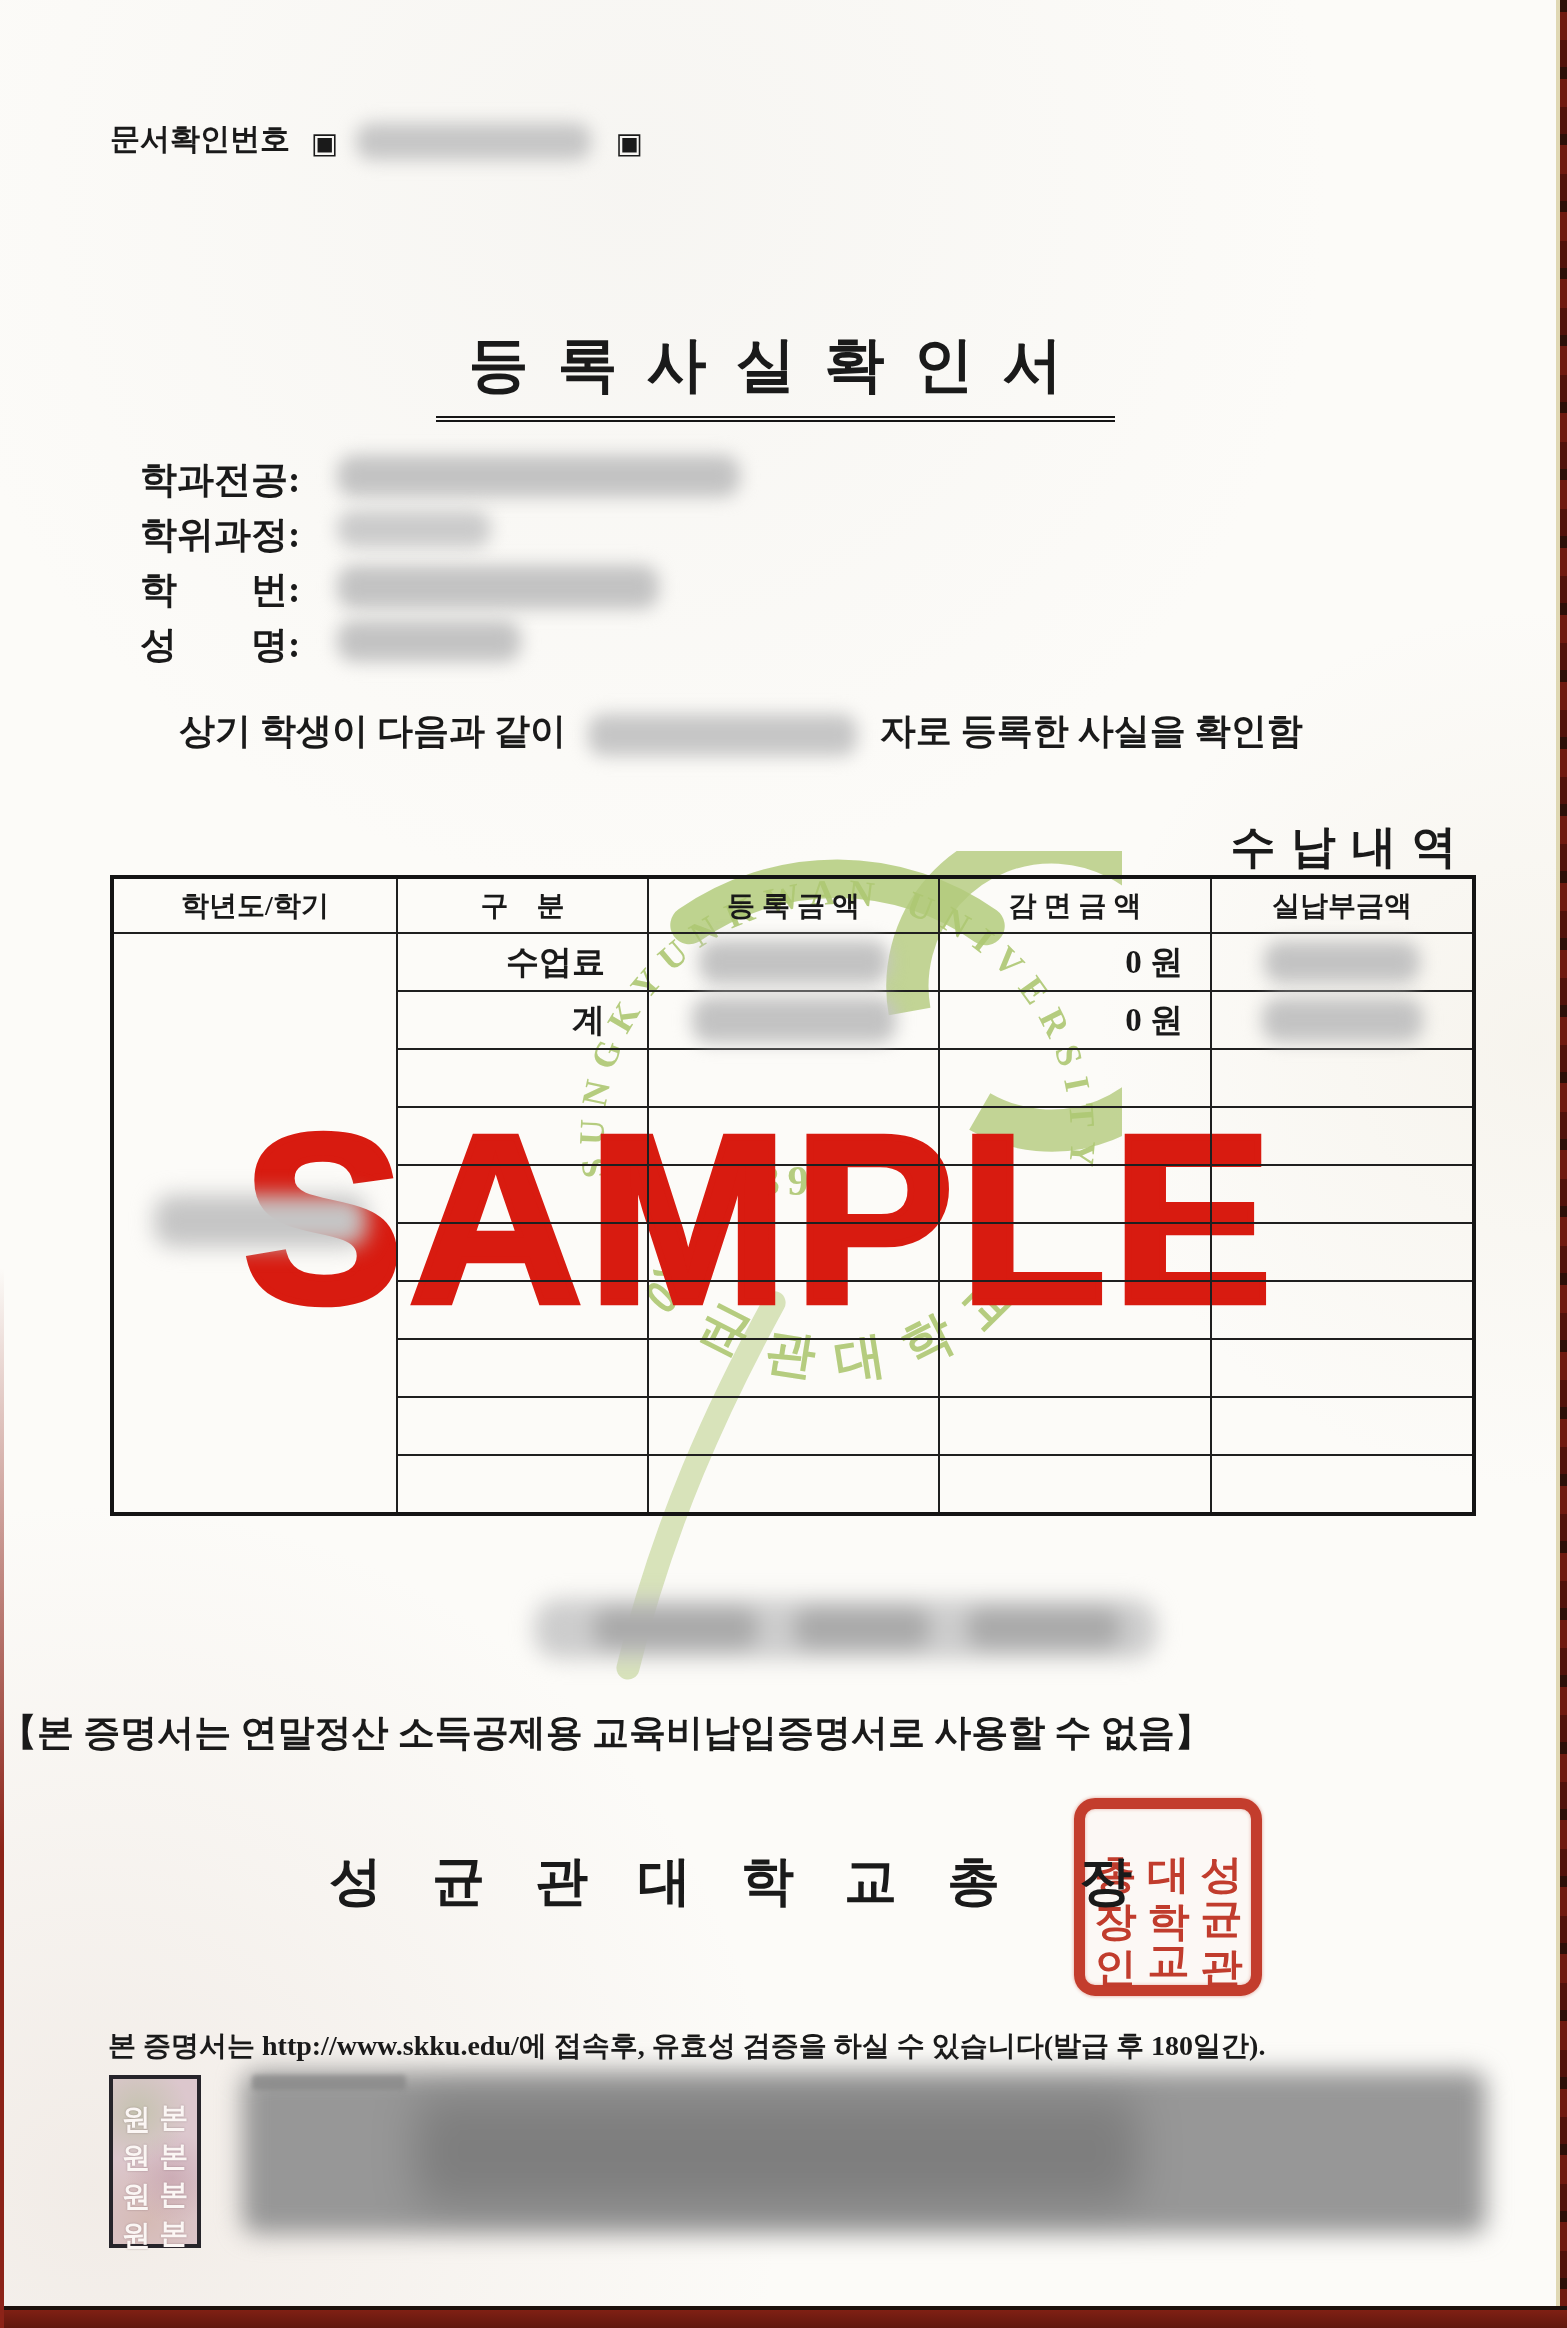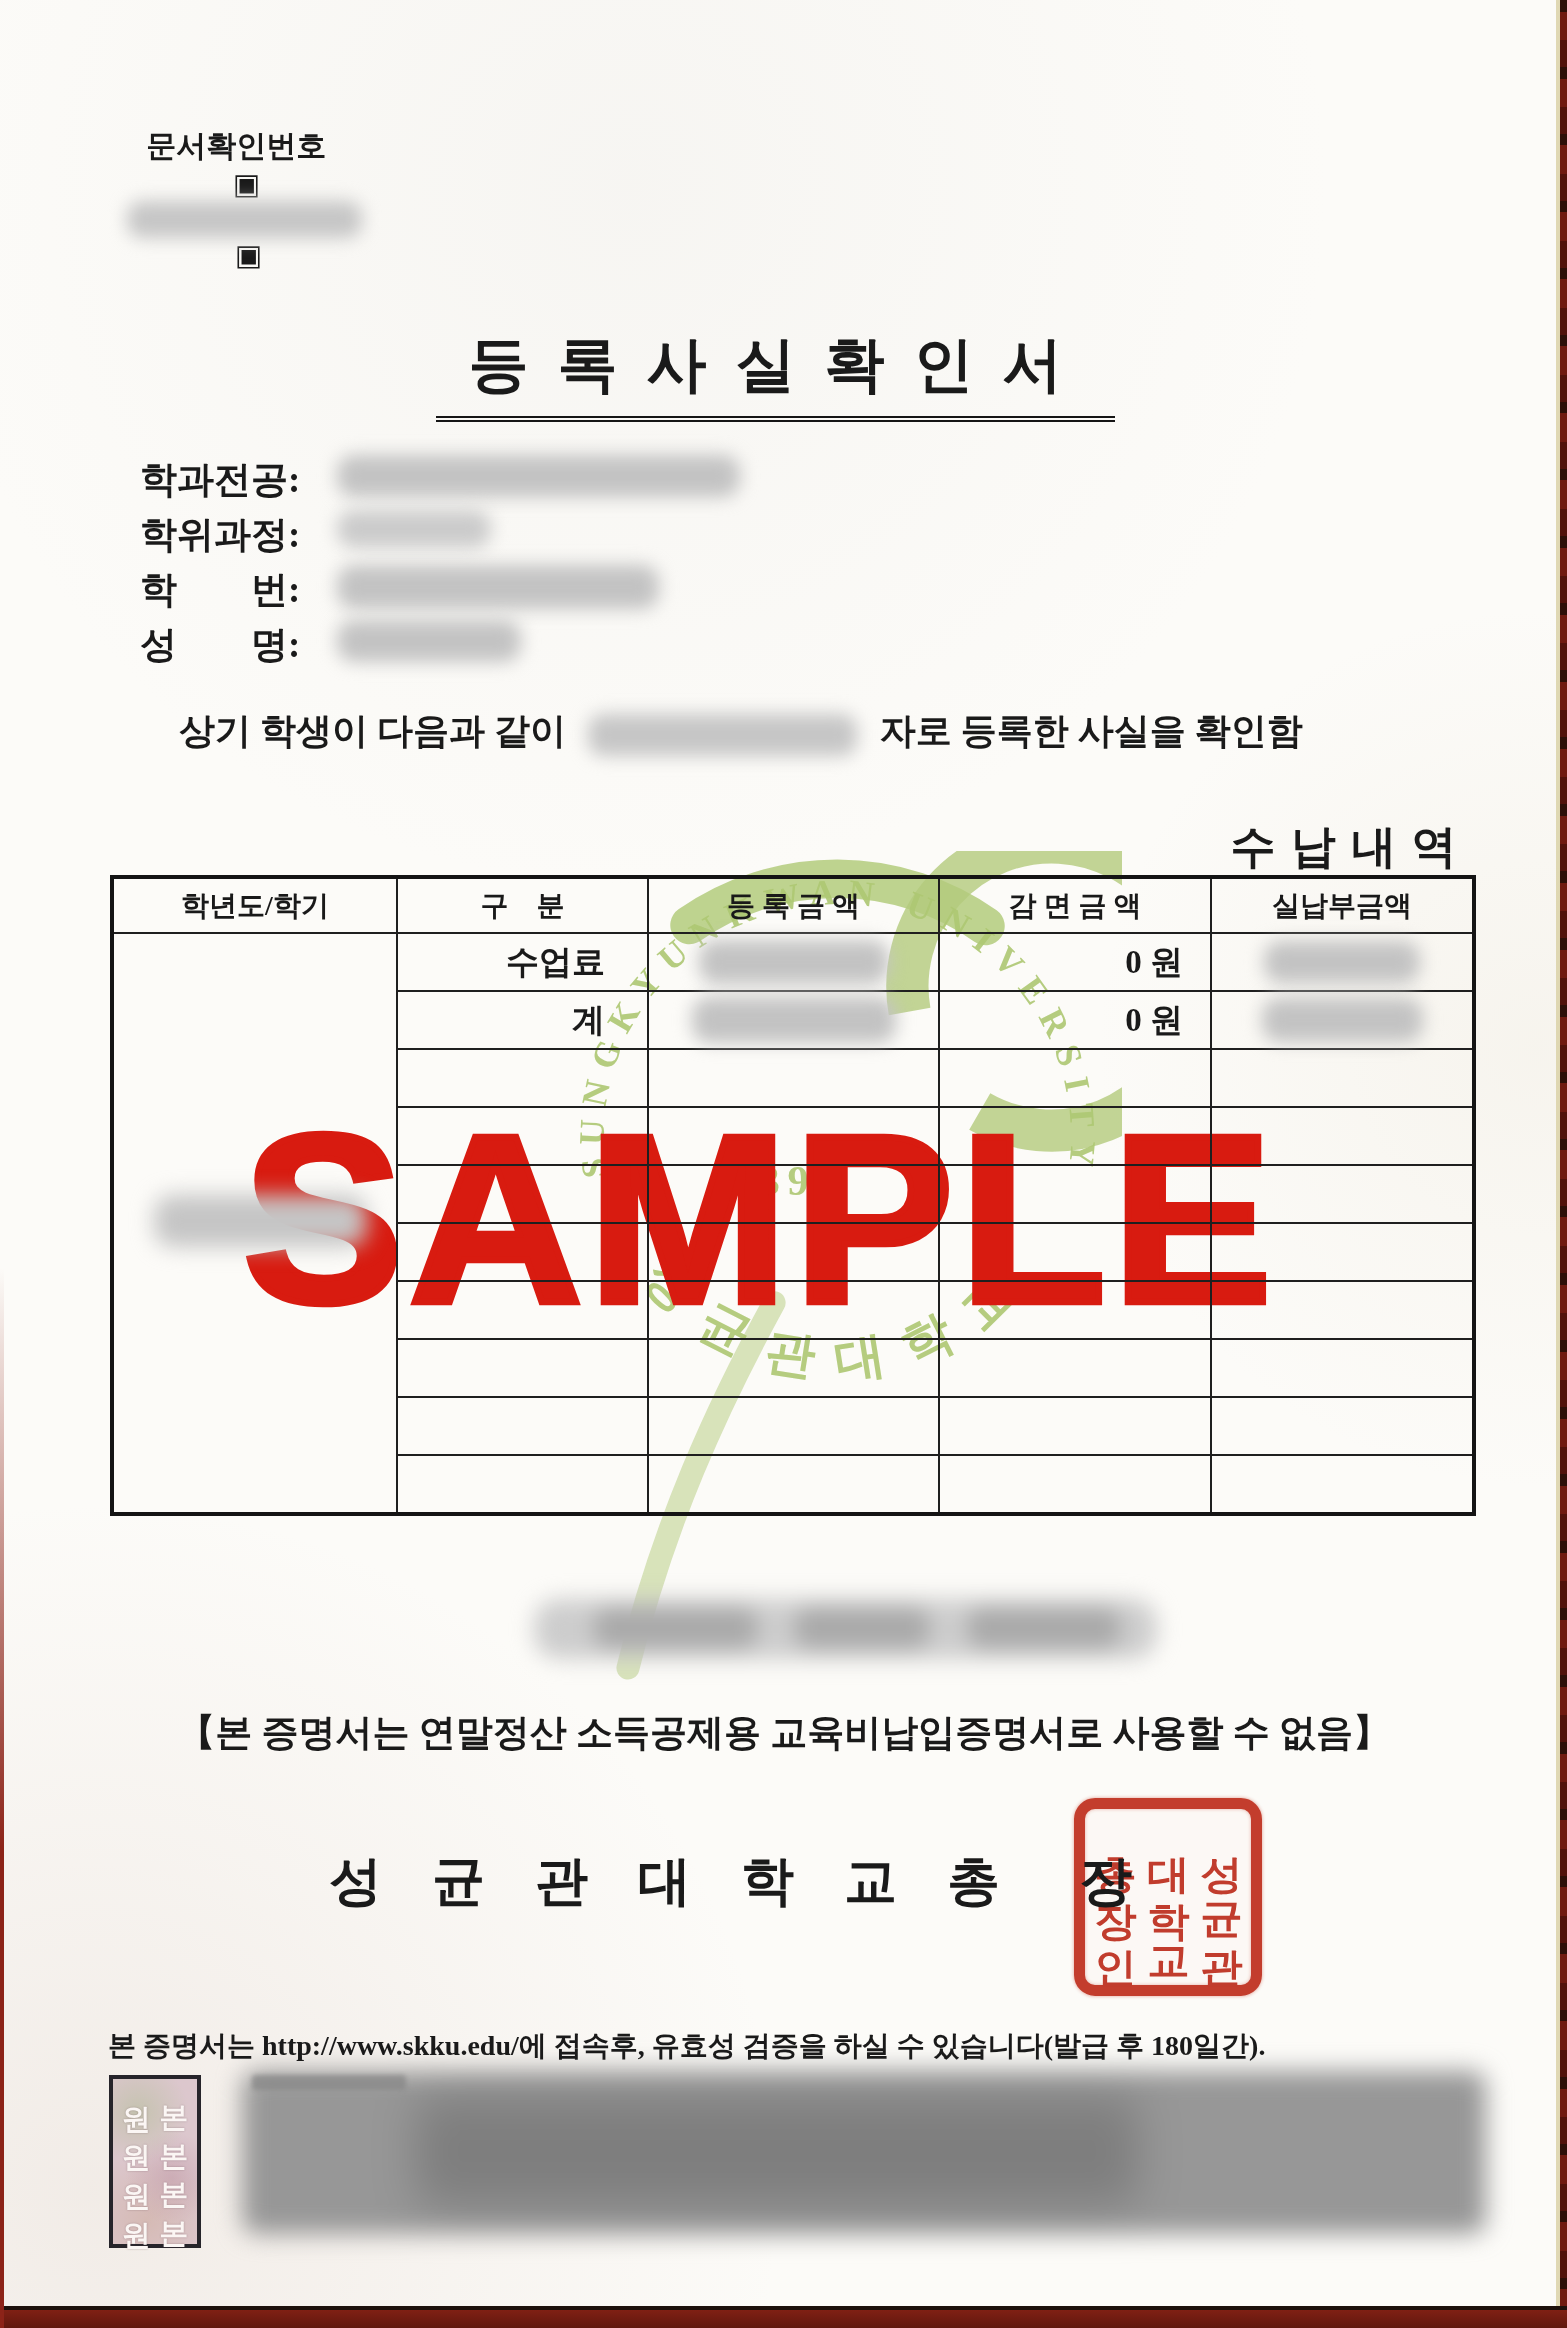--- a/index.html
+++ b/index.html
@@ -14,21 +14,21 @@
     color:#191919;
   }
   .abs{position:absolute;}
   .k{font-family:"Liberation Serif","DejaVu Serif",serif;font-weight:700;color:#1a1a1a;}
 
   
   .blur-bar{background:#c3c3c3;filter:blur(8.6px);border-radius:17.3px;}
   .blur-inline{display:inline-block;vertical-align:middle;background:#c6c6c6;filter:blur(8.6px);border-radius:15.4px;}
 
   
-  .docnum{left:110px;top:126px;display:flex;align-items:center;font-size:30px;z-index:6;flex-direction:column;}
+  .docnum{left:110px;top:119px;display:flex;align-items:flex-end;font-size:30px;z-index:6;}
   .docnum .marker{font-size:29px;margin-left:21px;}
   .docnum .marker2{margin-left:25px;}
   .docnum .bar{width:235px;height:37px;margin-left:17.3px;}
 
   
   .title-wrap{left:0;top:325px;width:1550px;text-align:center;z-index:6;}
   .title{display:inline-block;font-size:60px;letter-spacing:29px;padding:0 23px 9.6px 33px;
          border-bottom:6.7px double #151515;}
 
   
@@ -61,21 +61,21 @@
   .c1cell{position:relative;}
   .c1patch{position:absolute;left:40px;top:261px;width:213px;height:52px;background:#c5c5c5;
            filter:blur(10.6px);border-radius:19px;}
 
   
   .date-bar{left:534px;top:1599px;width:623px;height:60px;filter:blur(10.6px);z-index:2;}
   .date-bar .base{position:absolute;inset:0;background:#cdcdcd;border-radius:25px;}
   .date-bar .seg{position:absolute;top:7.7px;height:42px;background:#aaaaaa;border-radius:15.4px;}
 
   
-  .notice{left:0;top:1708px;width:1568px;text-align:center;font-size:37px;z-index:6;}
+  .notice{left:0;top:1708px;width:1568px;text-align:left;font-size:37px;z-index:6;}
 
   
   .sig{left:329px;top:1846px;z-index:6;display:flex;align-items:baseline;font-size:53px;}
   .sig .inst{letter-spacing:50px;}
   .sig .stitle{letter-spacing:79px;}
 
   
   .red-seal{left:1074px;top:1798px;width:188px;height:198px;border:11.5px solid #bf2f1e;
             border-radius:21px;display:flex;flex-direction:row-reverse;justify-content:space-between;
             align-items:center;padding:7.7px 9.6px;box-sizing:border-box;filter:blur(0.6px);

